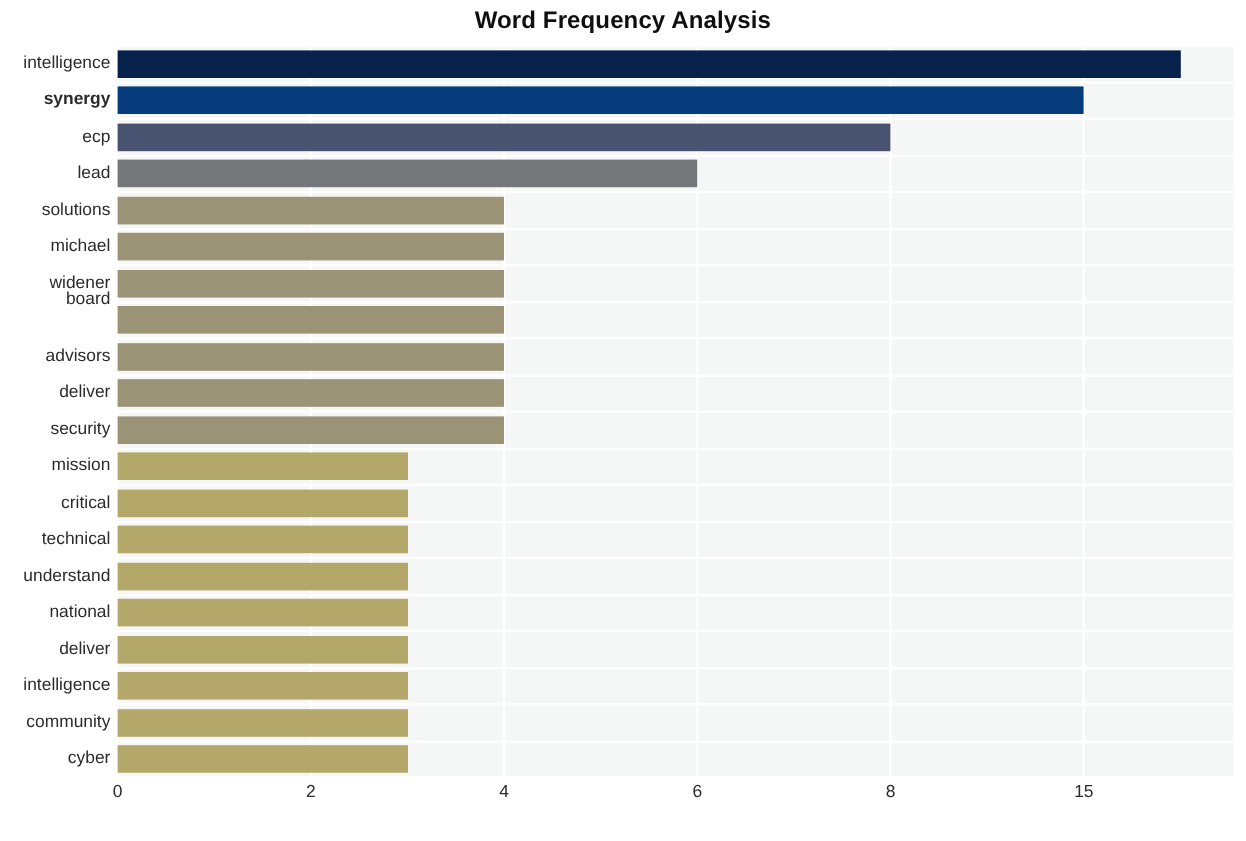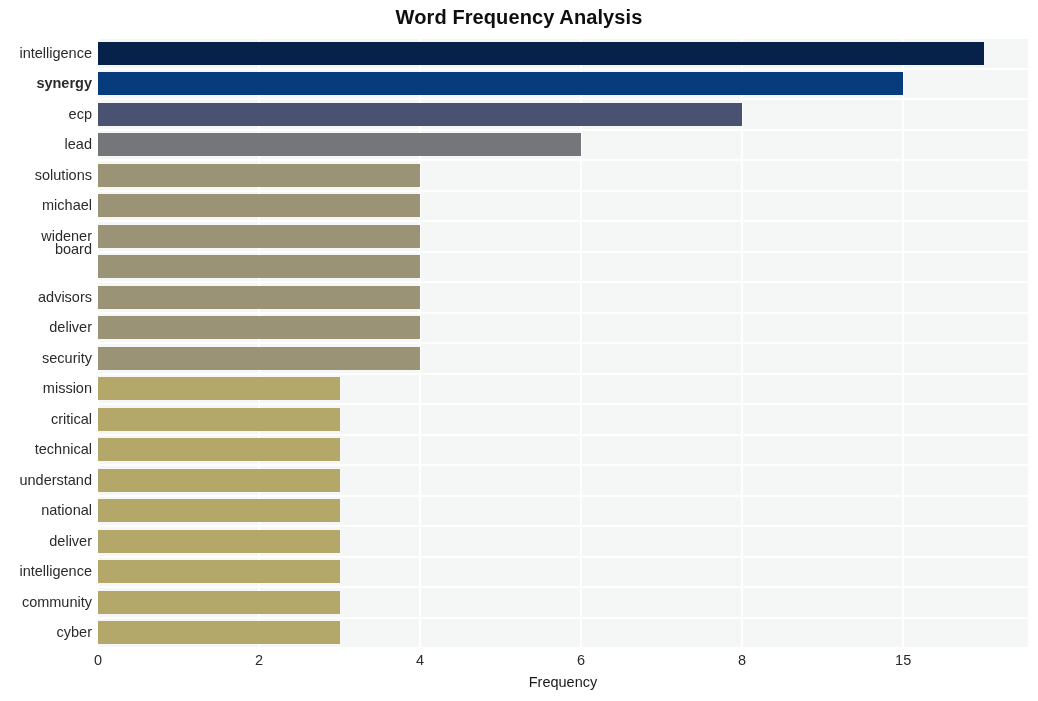--- a/index.html
+++ b/index.html
@@ -246,15 +246,14 @@
 
   <div id="xtick-layer">
       <div class="xtick" style="left: 98px;">0</div>
       <div class="xtick" style="left: 259.039px;">2</div>
       <div class="xtick" style="left: 420.078px;">4</div>
       <div class="xtick" style="left: 581.117px;">6</div>
       <div class="xtick" style="left: 742.156px;">8</div>
       <div class="xtick" style="left: 903.195px;">15</div>
     </div>
 
-  <div id="xlabel">Frequency</div>
 
 </div>
 
 </body></html>

